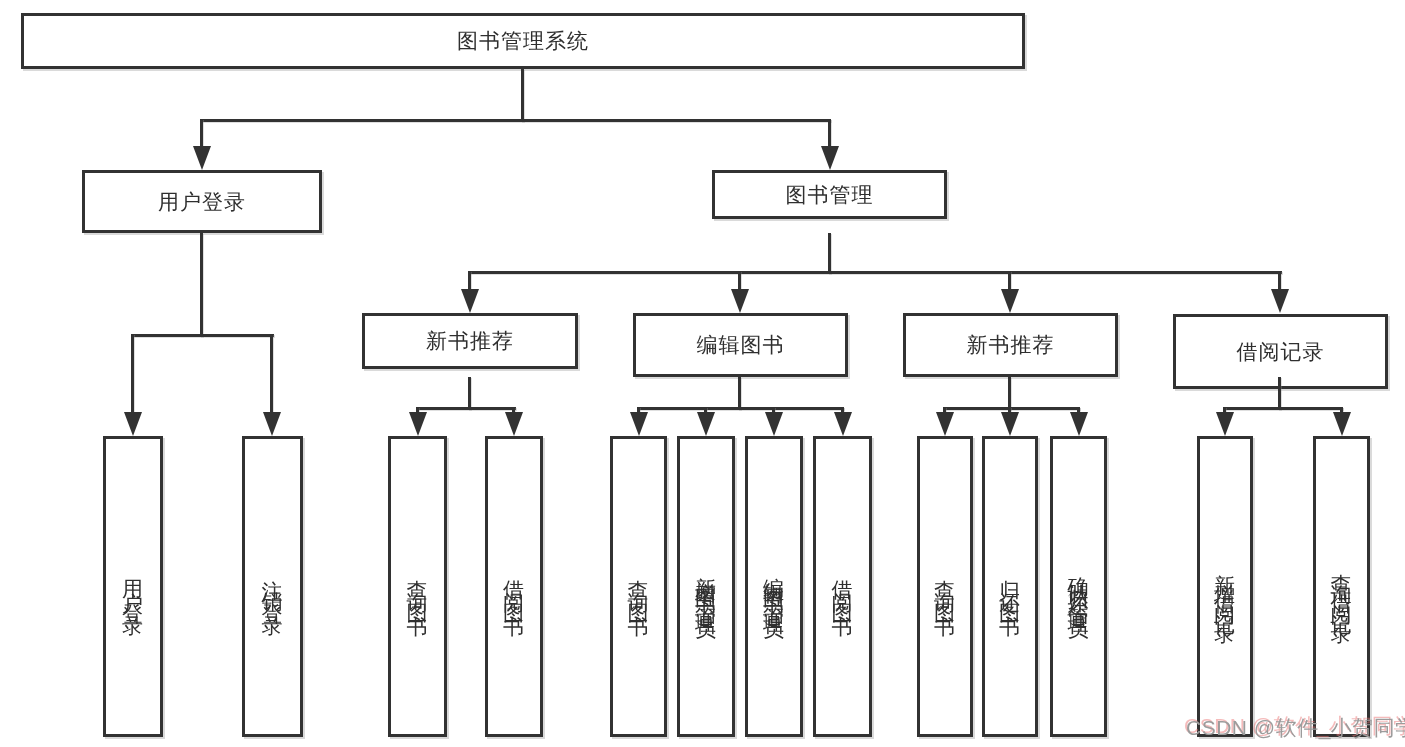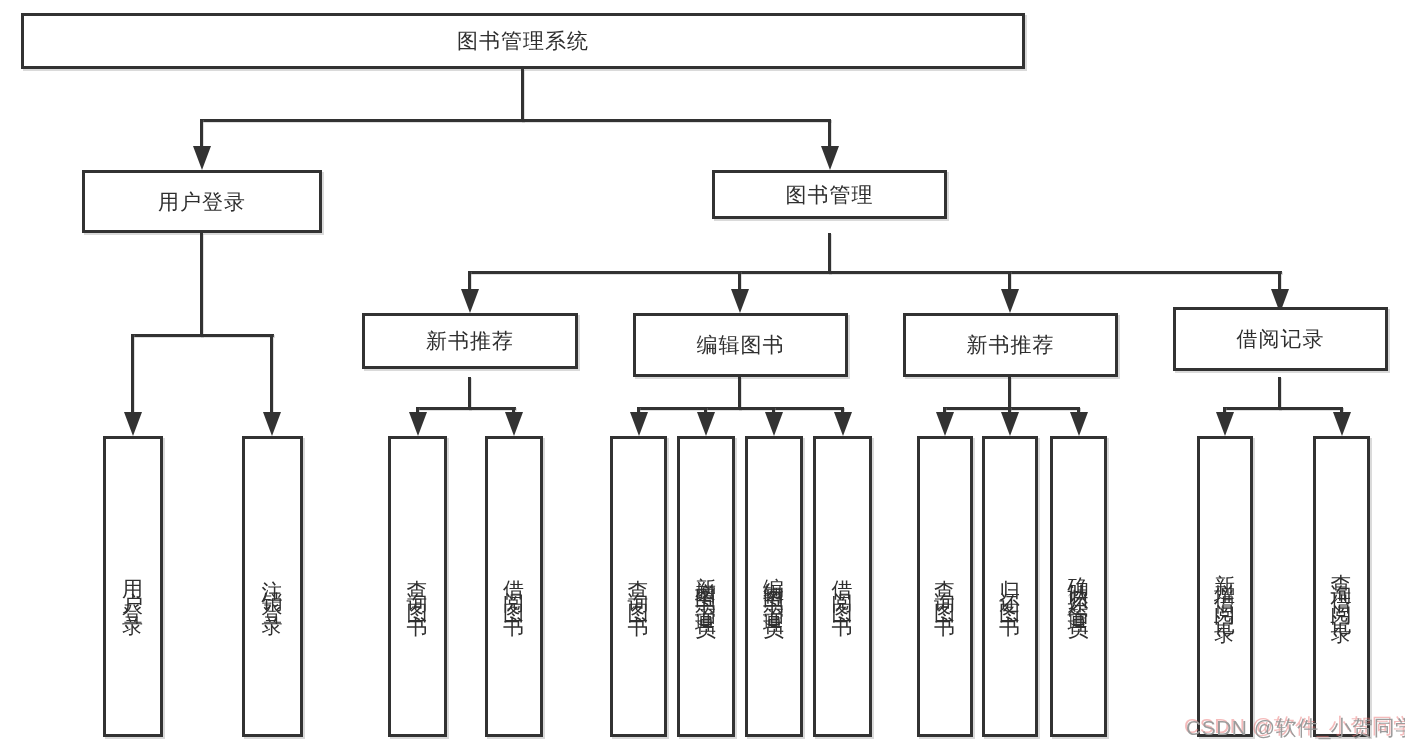--- a/index.html
+++ b/index.html
@@ -80,21 +80,21 @@
 
   <div class="box" style="left:362px;top:313px;width:216px;height:56px">
     <span>新书推荐</span>
   </div>
   <div class="box" style="left:633px;top:313px;width:215px;height:64px">
     <span>编辑图书</span>
   </div>
   <div class="box" style="left:903px;top:313px;width:215px;height:64px">
     <span>新书推荐</span>
   </div>
-  <div class="box" style="left:1173px;top:307px;width:215px;height:64px">
+  <div class="box" style="left:1173px;top:314px;width:215px;height:75px">
     <span>借阅记录</span>
   </div>
 
   <div class="vl" style="left:468px;top:377px;height:33px"></div>
   <div class="hl" style="left:416px;top:407px;width:100px"></div>
   <div class="vl" style="left:416px;top:407px;height:9px"></div>
   <div class="ar" style="left:409px;top:412px"></div>
   <div class="vl" style="left:512px;top:407px;height:9px"></div>
   <div class="ar" style="left:505px;top:412px"></div>
 

